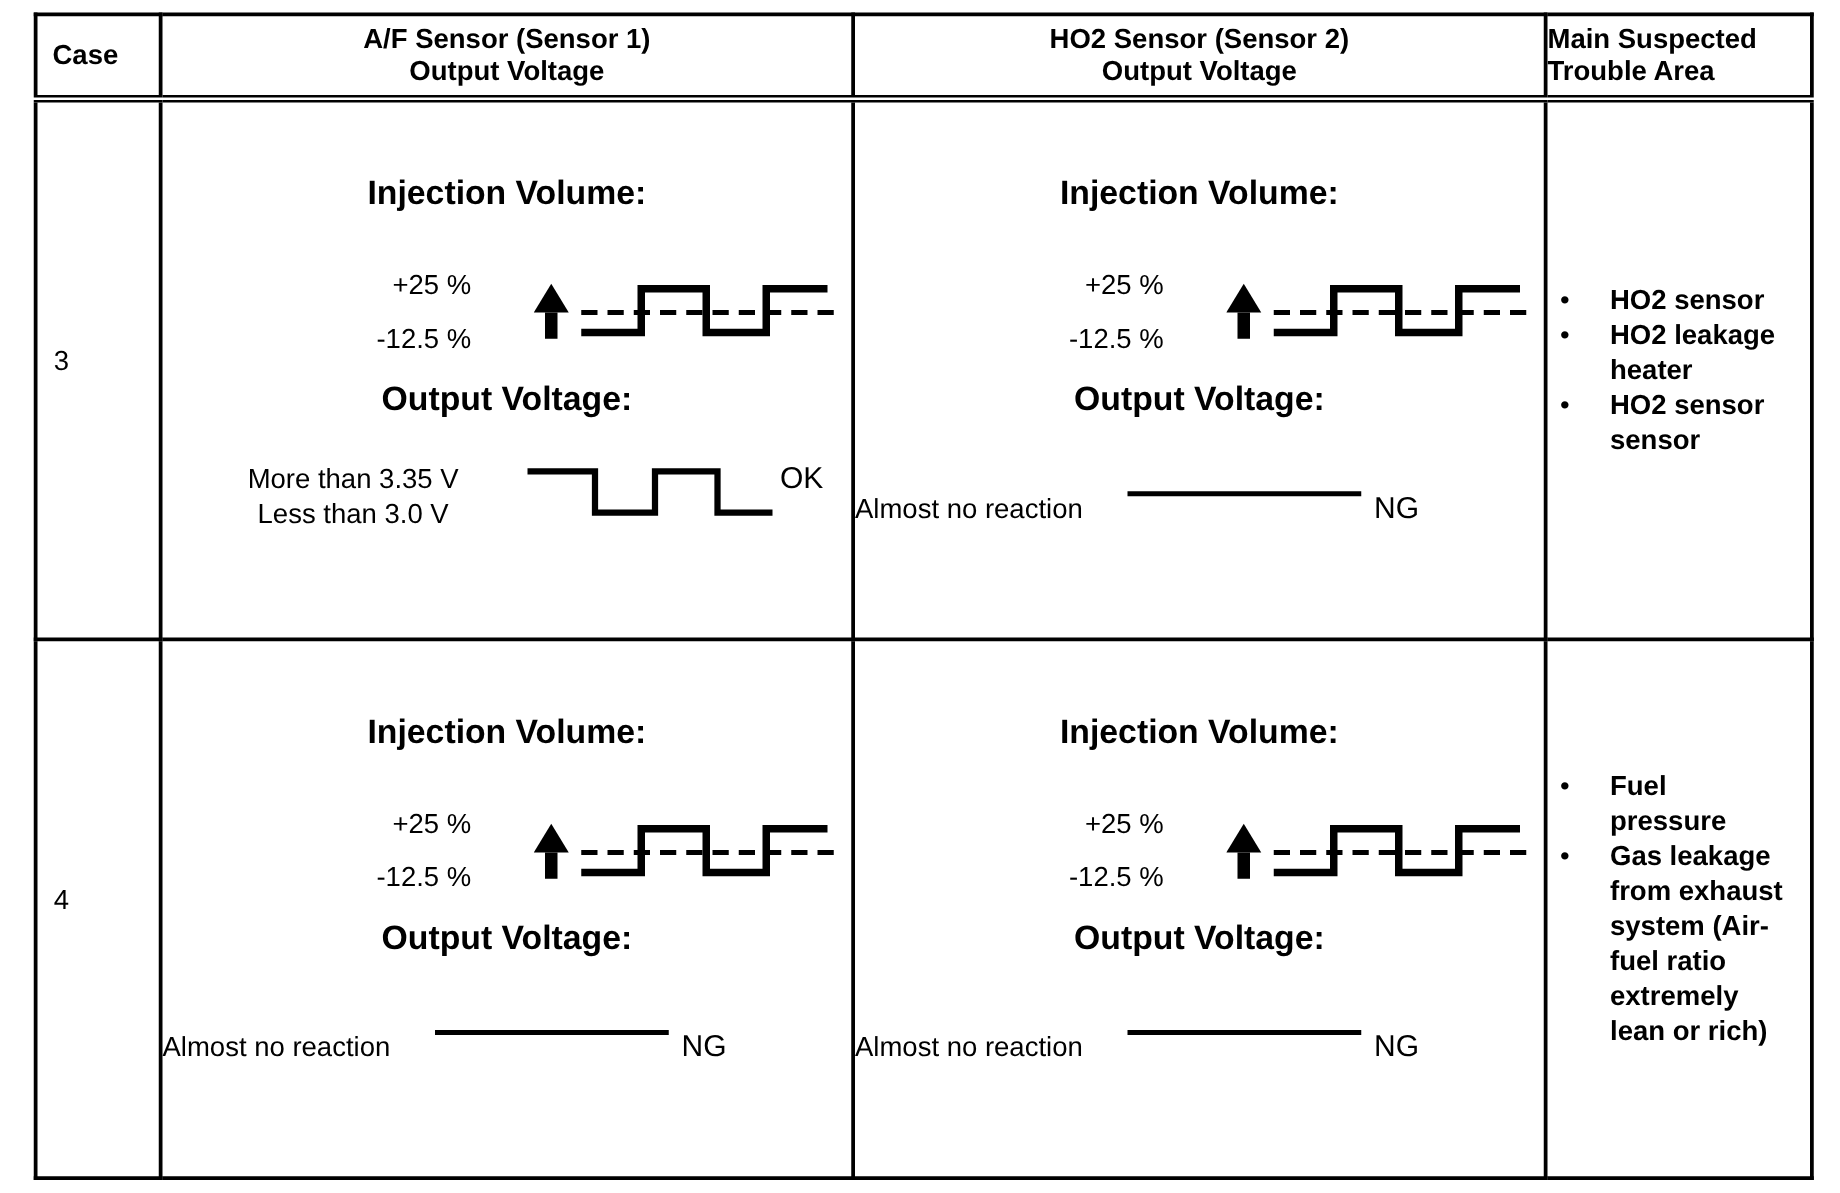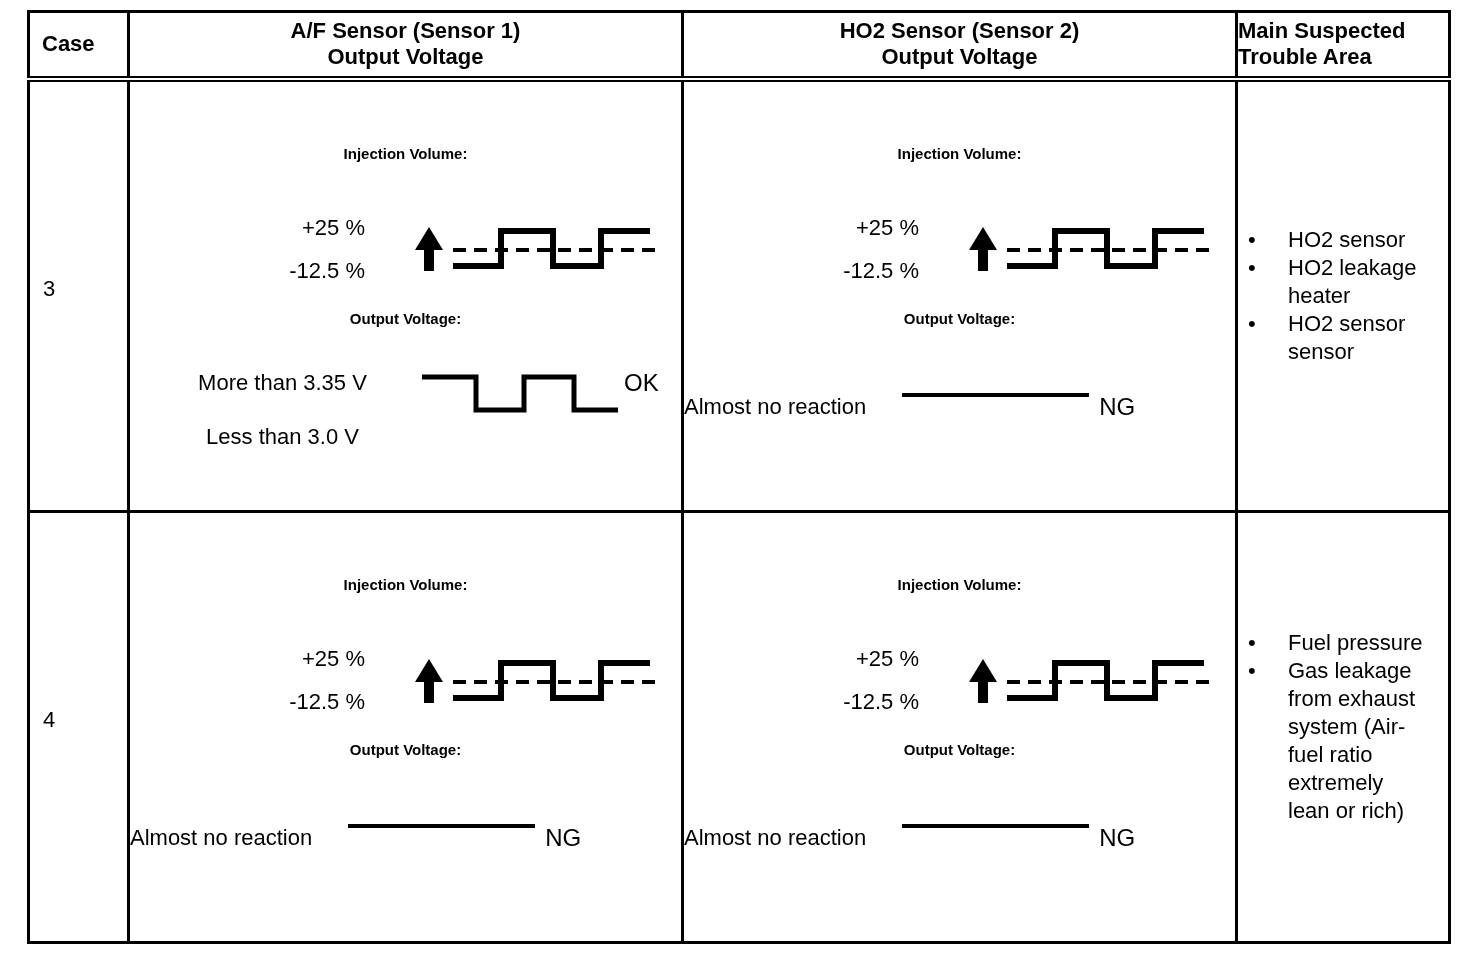--- a/index.html
+++ b/index.html
@@ -31,50 +31,50 @@
   td.case-cell {
     vertical-align: top; text-align: left;
     padding-top: 193px; padding-left: 13px;
     font-size: 22px; line-height: 28px;
   }
 
   td.sensor-cell { vertical-align: top; padding: 0; }
 
   .sec-heading {
     text-align: center; font-weight: bold;
-    font-size: 15px; line-height: 28px;
+    font-size: 27px; line-height: 28px;
   }
   .inj-heading { margin-top: 58px; }
   .out-heading { margin-top: 20px; }
 
   .inj-row {
-    margin-top: 46px; padding-right: 16px;
+    margin-top: 46px; padding-right: 4px;
     display: flex; justify-content: flex-end; align-items: center;
   }
   .inj-labels { text-align: right; font-size: 22px; line-height: 28px; white-space: nowrap; margin-right: 50px; }
   .inj-labels .lab-low { margin-top: 15px; }
   svg.inj-wave { display: block; width: 250px; height: 60px; flex: none; }
 
   .out-row { display: flex; }
   .out-row.wave { margin-top: 36px; padding-left: 55px; }
   .out-labels { width: 195px; text-align: center; font-size: 22px; line-height: 28px; white-space: nowrap; margin-right: 40px; flex: none; }
-  .out-labels .lab-low { margin-top: 26px; }
+  .out-labels .lab-low { }
   svg.ok-wave { display: block; width: 200px; height: 46px; flex: none; }
   .verdict { font-size: 24px; line-height: 28px; margin-left: 4px; }
 
   .out-row.flat { margin-top: 60px; }
   .flat-label { font-size: 22px; line-height: 28px; white-space: nowrap; }
   .flat-line { width: 187px; height: 4px; background: #000; margin-left: 36px; flex: none; }
   .out-row.flat .verdict { margin-left: 10px; }
 
   td.trouble-cell { vertical-align: middle; padding-left: 10px; }
   ul.trouble-list { list-style: none; }
   ul.trouble-list li { display: flex; font-size: 22px; line-height: 28px; }
   ul.trouble-list .bullet { width: 40px; flex: none; }
-  ul.trouble-list .item-text { flex: 1; padding-right: 20px; }
+  ul.trouble-list .item-text { flex: 1; padding-right: 20px; font-weight: bold; }
 
   svg path, svg line { stroke: #000; fill: none; }
   svg .solid-shape { fill: #000; stroke: none; }
 </style>
 </head>
 <body>
 
 <div class="page">
   <table class="diag">
     <colgroup>

